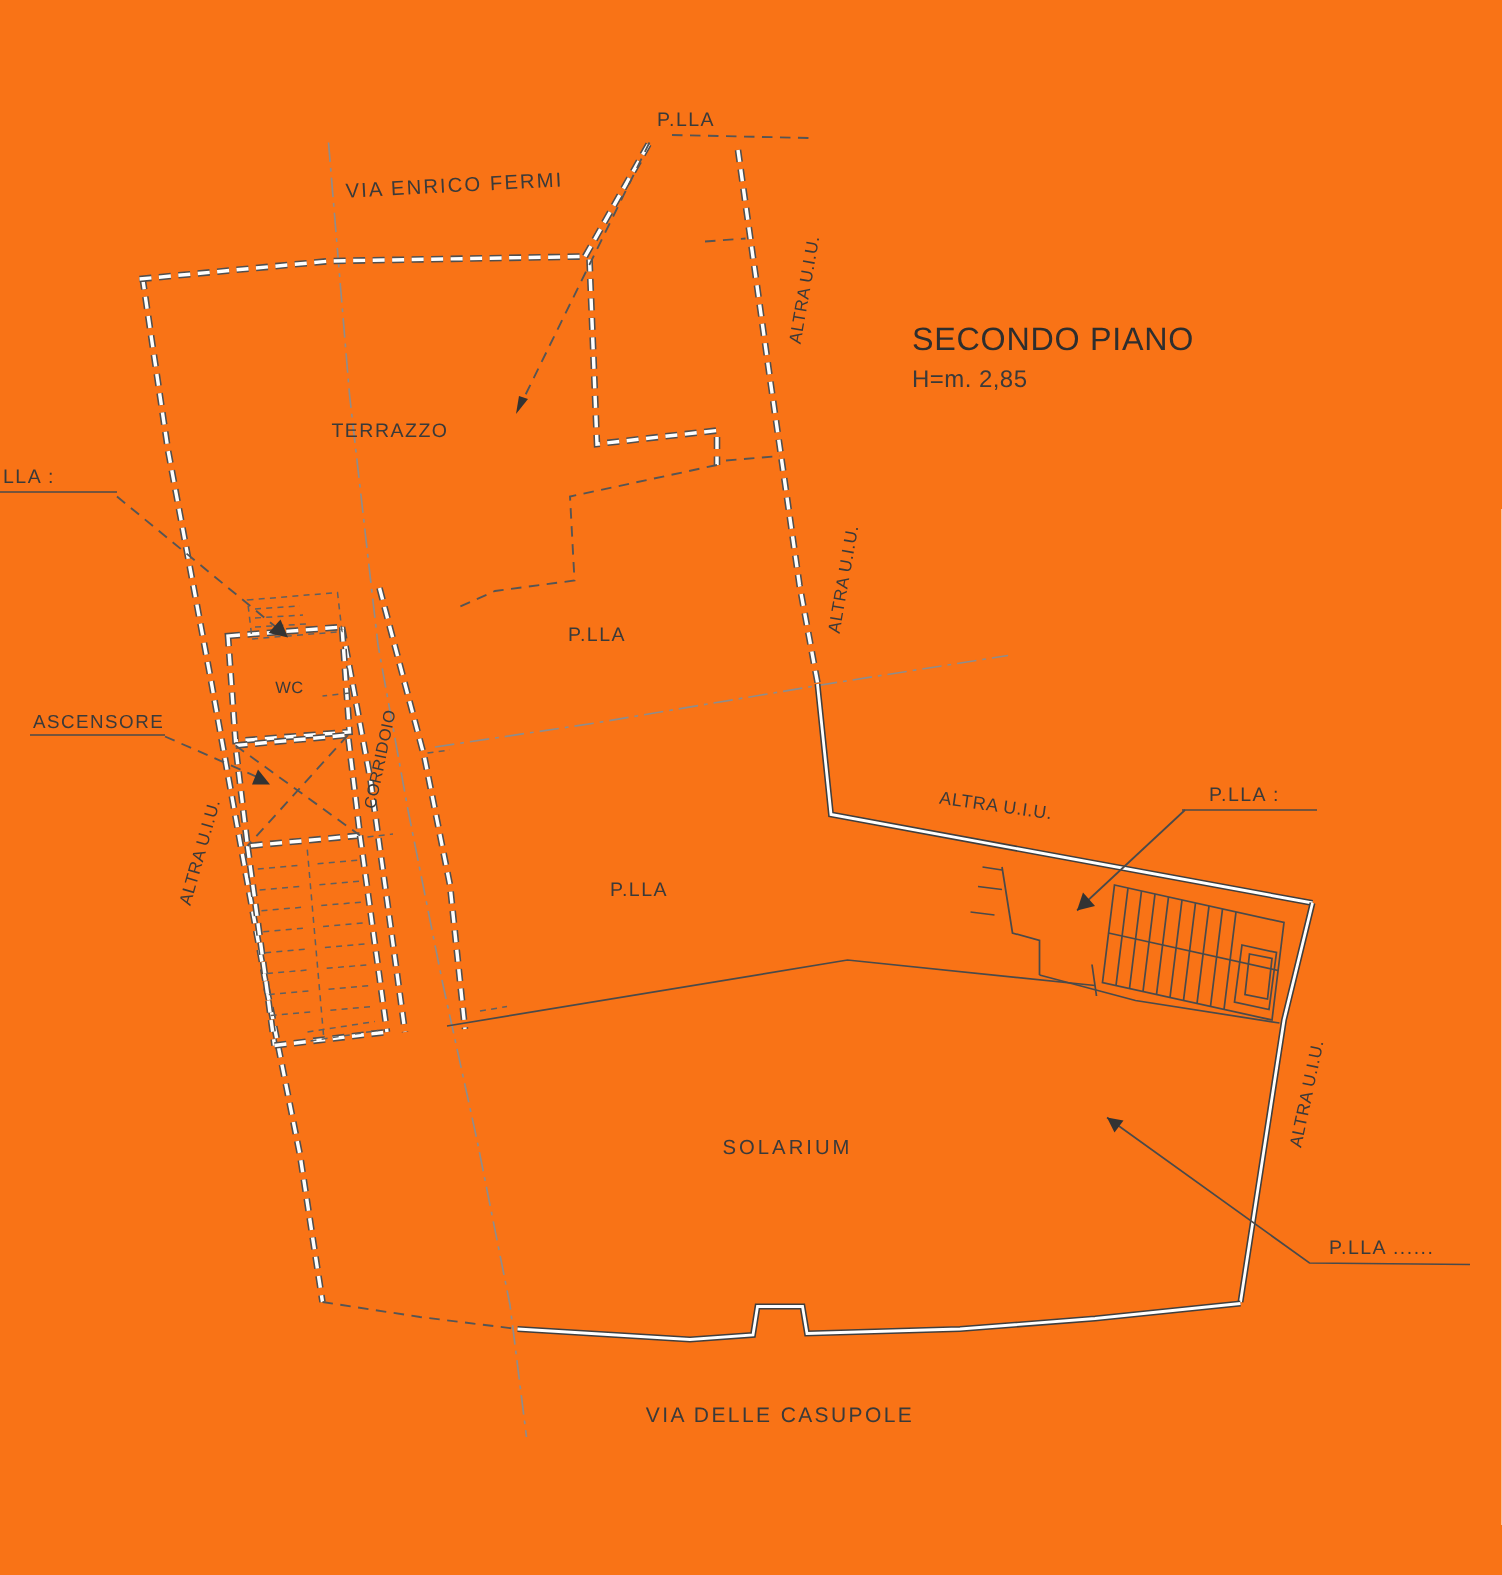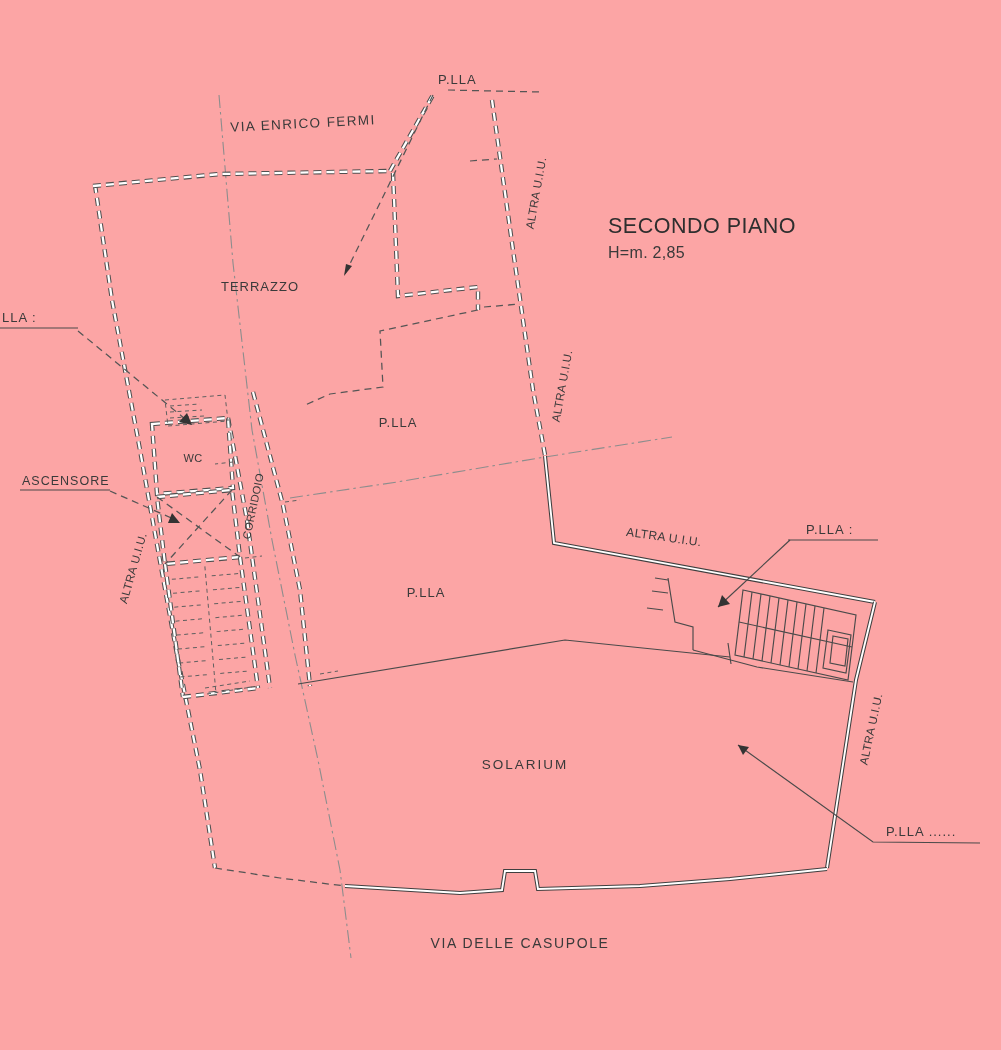--- a/index.html
+++ b/index.html
@@ -1,19 +1,19 @@
 <!DOCTYPE html>
 <html><head>
 <meta charset="utf-8">
 <style>
   html,body { margin:0; padding:0; background:#ffffff; }
   .canvas {
     position:relative;
     width:1001px; height:1050px;
-    background:#fca5a5;
+    background:#f97316;
     overflow:hidden;
     font-family:"Liberation Sans", sans-serif;
   }
   svg text {
     fill:#3a3a3a;
     font-family:"Liberation Sans", sans-serif;
   }
   
   .dashdot   { stroke:#8d8d8d; stroke-width:1.1; fill:none; stroke-dasharray:13 4 2.5 4; }
   .dd-outer  { stroke:#4f4f4f; stroke-width:4.4; fill:none; stroke-dasharray:8 5; }

